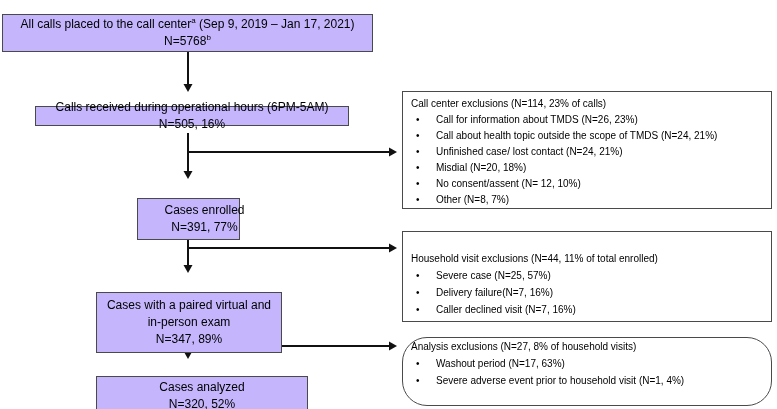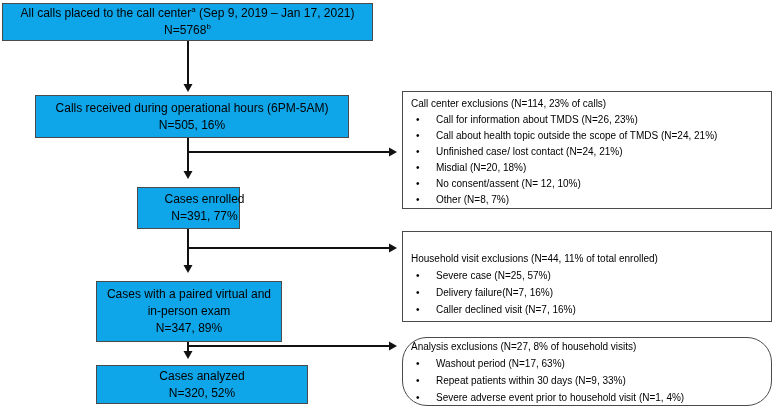--- a/index.html
+++ b/index.html
@@ -13,29 +13,30 @@
     position: relative;
     width: 777px;
     height: 409px;
     background: #ffffff;
     overflow: hidden;
   }
   .fbox {
     position: absolute;
     box-sizing: border-box;
     border: 1.5px solid #4a4a4a;
-    background: #0ea5e9;
+    background: #c4b5fd;
     display: flex;
     flex-direction: column;
     justify-content: center;
     align-items: center;
     text-align: center;
     font-size: 12px;
     line-height: 17px;
     color: #000000;
+    margin-top: 11px;
   }
   .fbox .box-line { white-space: nowrap; }
   sup {
     font-size: 8px;
     line-height: 0;
     vertical-align: super;
   }
   .xbox {
     position: absolute;
     box-sizing: border-box;
@@ -58,21 +59,21 @@
     width: 20px;
     flex: 0 0 20px;
     text-align: left;
     padding-left: 5px;
   }
   .bullet-dot::before { content: "\2022"; }
   .bullet-text { flex: 1 1 auto; white-space: nowrap; }
 
   
   #box-all-calls        { left: 2px;   top: 3px;   width: 371px; height: 38px; }
-  #box-operational      { left: 35px;  top: 95px;  width: 314px; height: 43px; }
+  #box-operational      { left: 35px;  top: 95px;  width: 314px; height: 20px; }
   #box-enrolled         { left: 137px; top: 187px; width: 103px; height: 42px; padding-left: 32px; }
   #box-paired           { left: 96px;  top: 281px; width: 186px; height: 61px; }
   #box-analyzed         { left: 96px;  top: 365px; width: 212px; height: 39px; }
 
   #xbox-call-center     { left: 402px; top: 91px;  width: 370px; height: 118px; padding-top: 4px;  line-height: 16px; }
   #xbox-household       { left: 402px; top: 231px; width: 370px; height: 91px;  padding-top: 18px;  line-height: 17px; }
   #xbox-analysis        { left: 402px; top: 337px; width: 370px; height: 69px;  padding-top: 0px;  line-height: 17px; border-radius: 25px; }
 
   #arrow-layer {
     position: absolute;
@@ -194,21 +195,17 @@
   </div>
 
   <div class="xbox" id="xbox-analysis">
     <div class="x-title">Analysis exclusions (N=27, 8% of household visits)</div>
     <div class="bullet-item">
         <span class="bullet-dot"></span>
         <span class="bullet-text">Washout period (N=17, 63%)</span>
       </div>
     <div class="bullet-item">
         <span class="bullet-dot"></span>
-        <span class="bullet-text">Repeat patients within 30 days (N=9, 33%)</span>
-      </div>
-    <div class="bullet-item">
-        <span class="bullet-dot"></span>
         <span class="bullet-text">Severe adverse event prior to household visit (N=1, 4%)</span>
       </div>
   </div>
 
 </div>
 
 </body></html>

